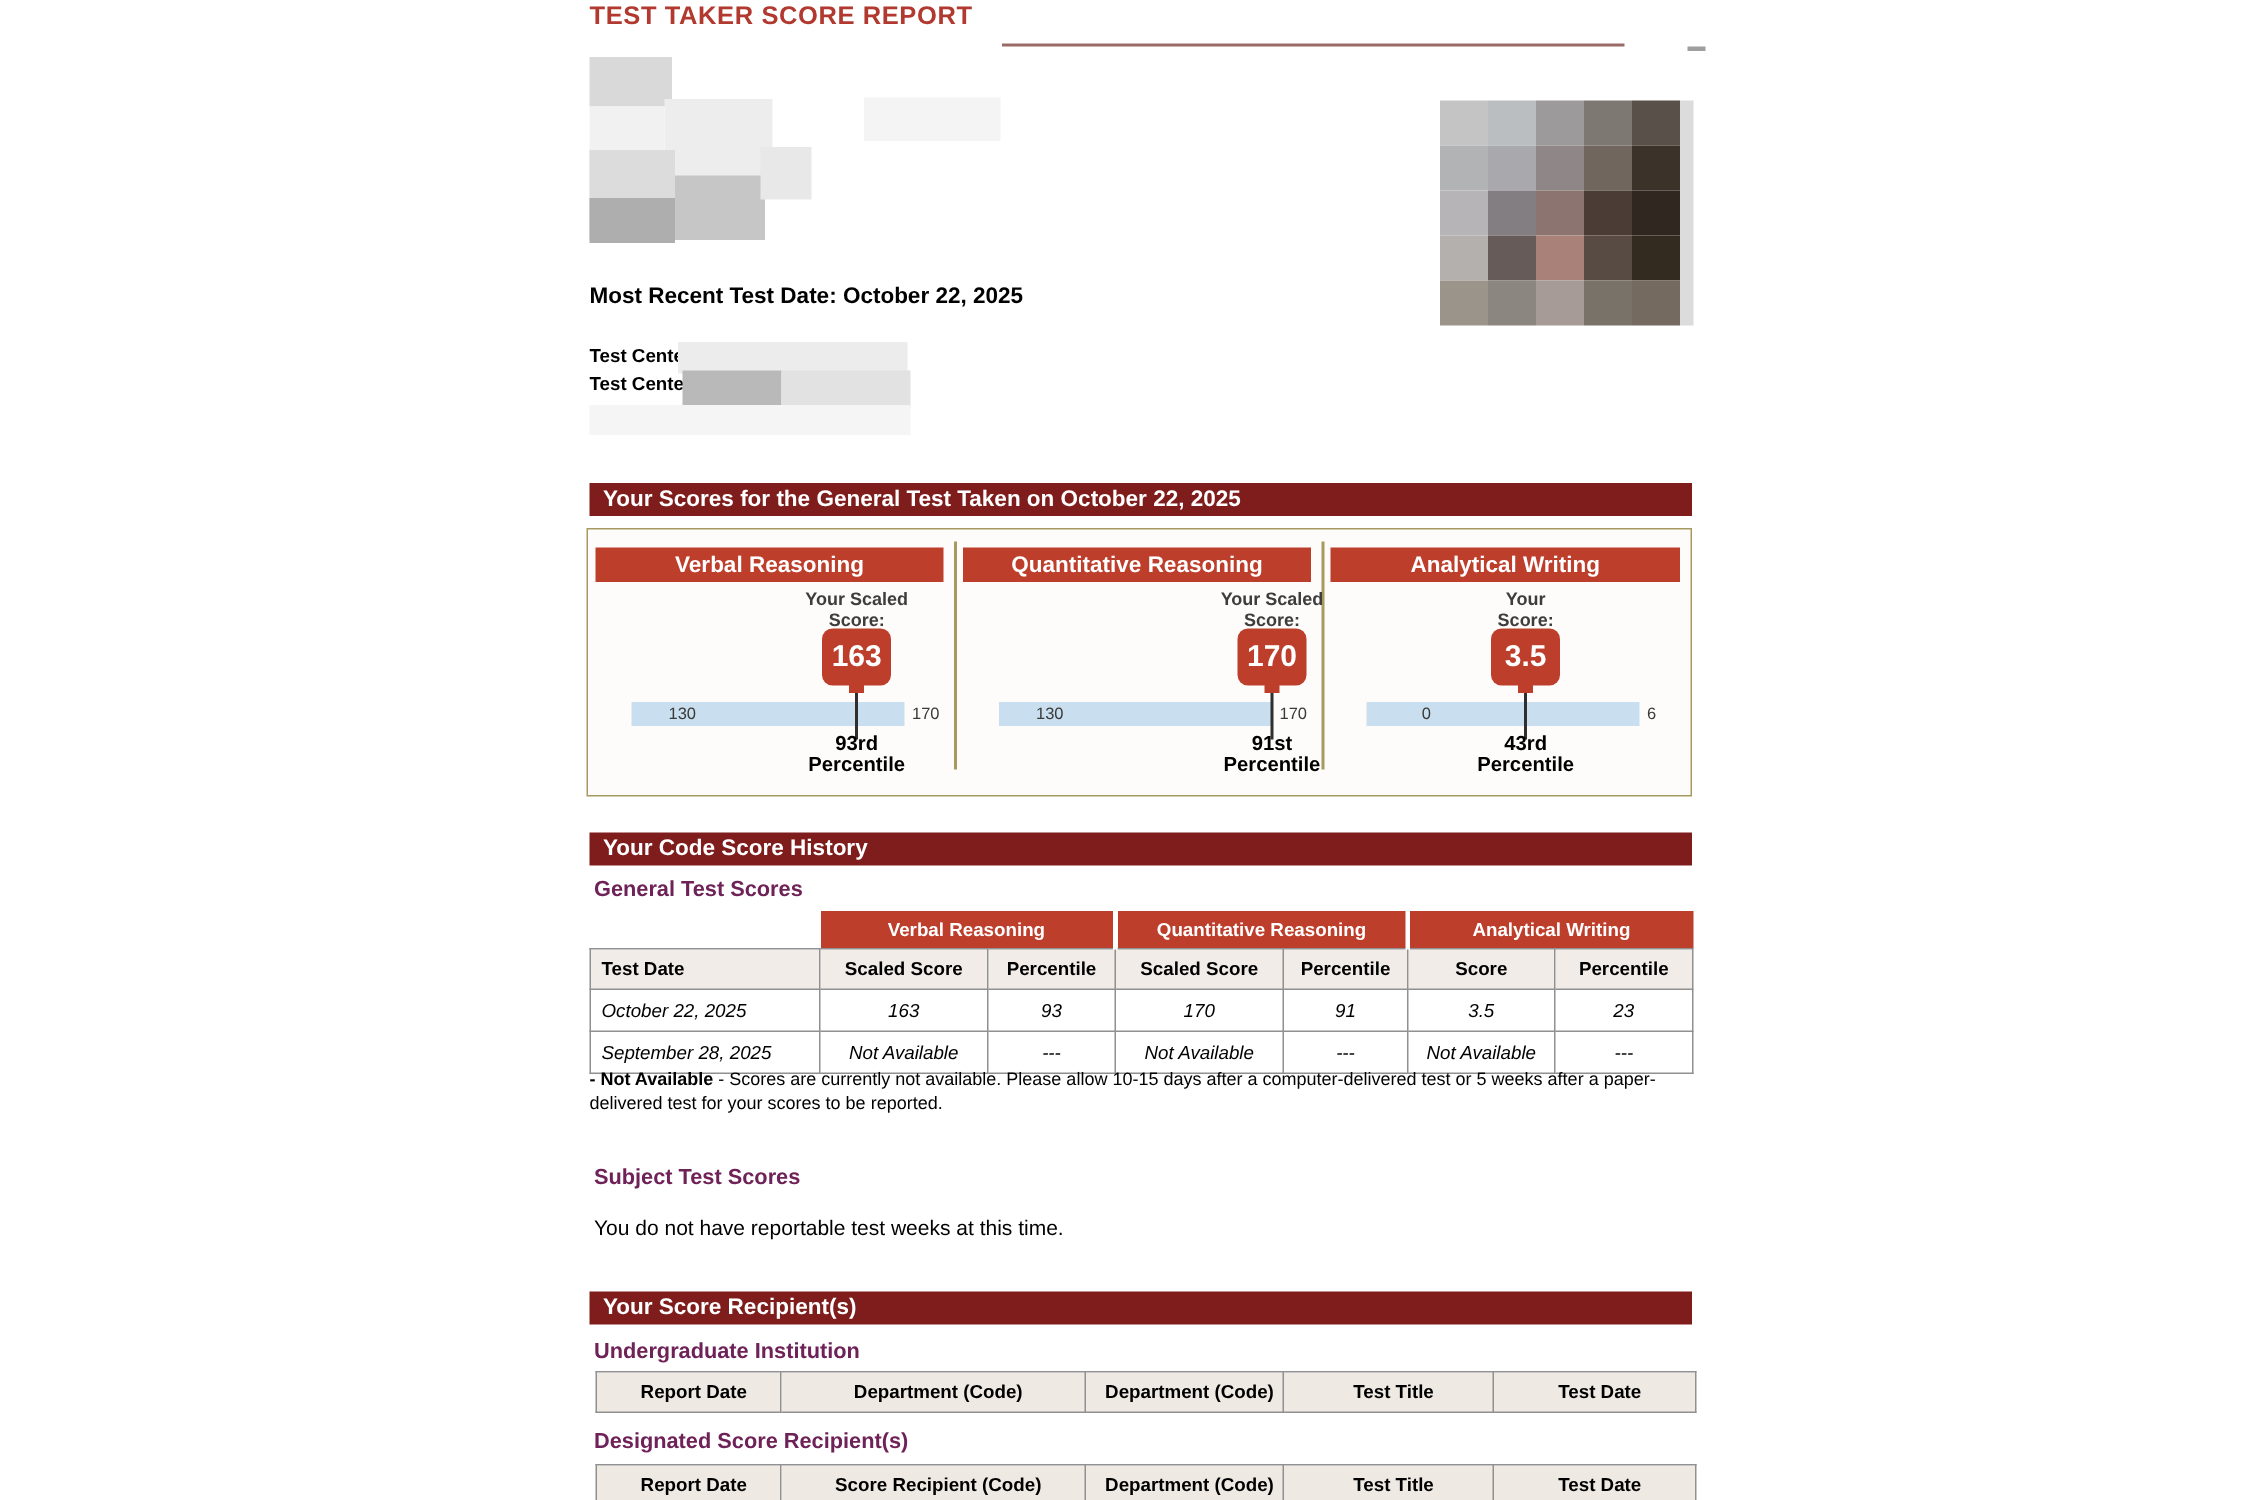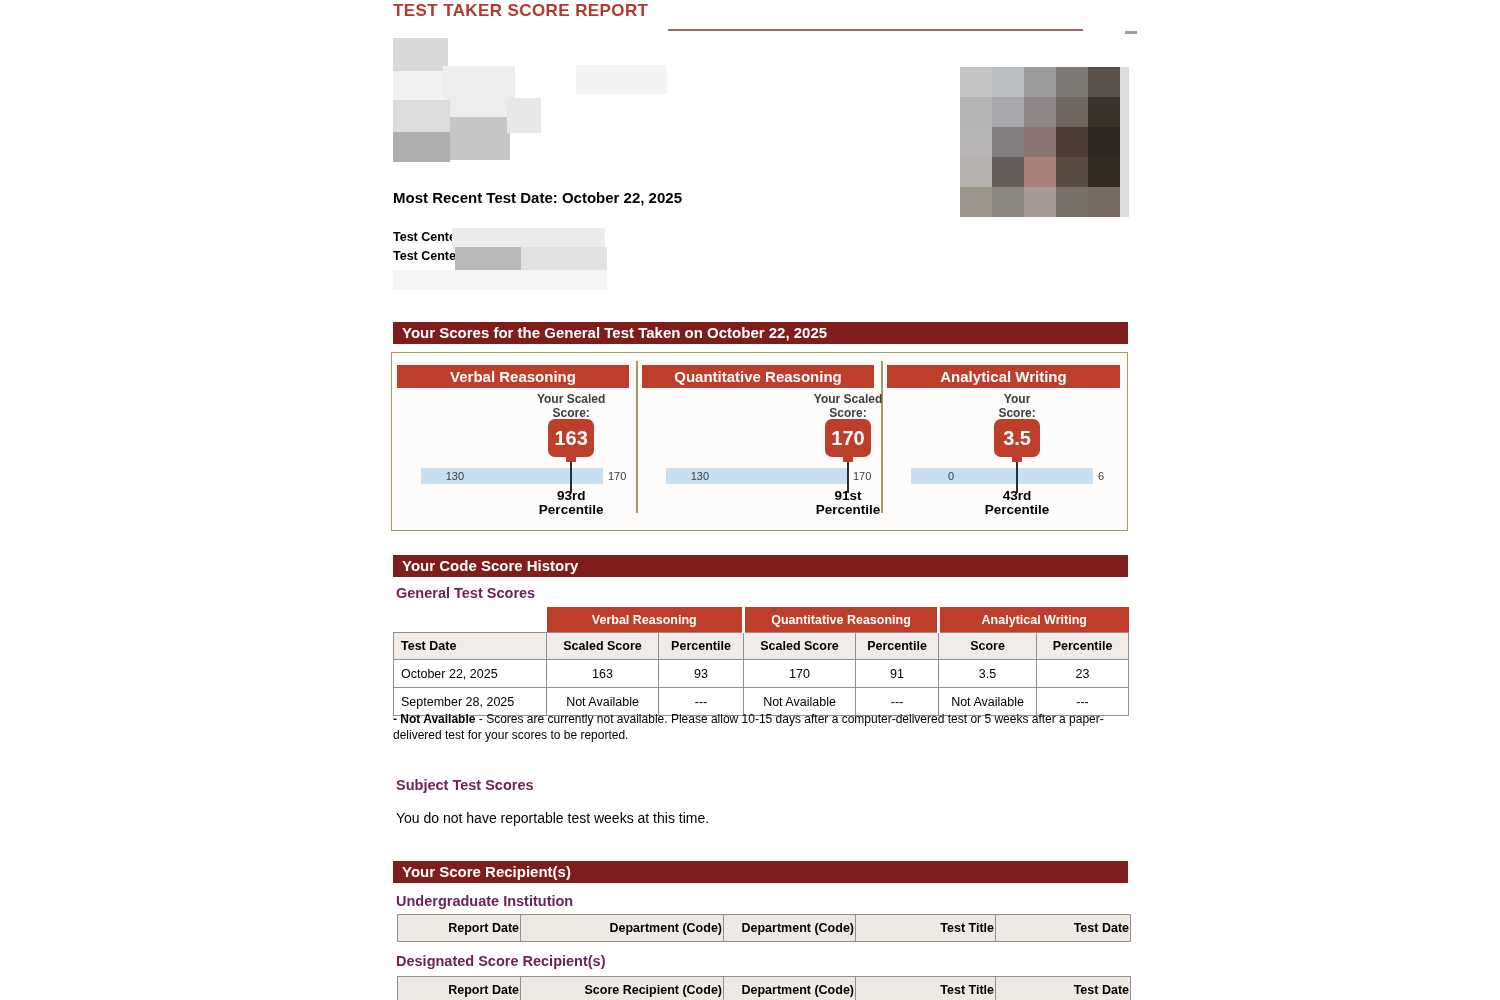--- a/index.html
+++ b/index.html
@@ -54,28 +54,28 @@
   .plain-text{left:396px;font-size:14px;}
 
   
   table{border-collapse:collapse;table-layout:fixed;}
   .history{left:393px;top:607px;width:735px;}
   .history td{font-size:12.5px;text-align:center;overflow:hidden;white-space:nowrap;}
   .history .grp td{background:#BE3E2C;color:#fff;font-weight:bold;height:23px;border:none;}
   .history .grp td.gap{border-left:3px solid #fff;}
   .history .grp td.blank{background:#fff;border:none;}
   .history .sub td{background:#F1ECE7;font-weight:bold;height:24px;border:1px solid #909090;}
-  .history .dat td{background:#fff;height:25px;border:1px solid #909090;}
+  .history .dat td{background:#fff;height:25px;border:1px solid #909090;font-style:italic;}
   .history td.cl{text-align:left;padding-left:7px;}
 
   .note{left:393px;top:711px;width:722px;font-size:12px;line-height:16px;}
 
   
   .rcpt{left:397px;width:733px;}
-  .rcpt td{background:#EFE9E3;font-size:12.5px;font-weight:bold;text-align:right;
+  .rcpt td{background:#EFE9E3;font-size:12.5px;font-weight:bold;text-align:center;
            padding-left:8px;height:24px;border:1px solid #909090;overflow:hidden;white-space:nowrap;}
 </style>
 </head>
 <body>
 
 <div class="page">
 
   <div class="abs title">TEST TAKER SCORE REPORT</div>
   <div class="abs rule"></div>
   <div class="abs dash"></div>

